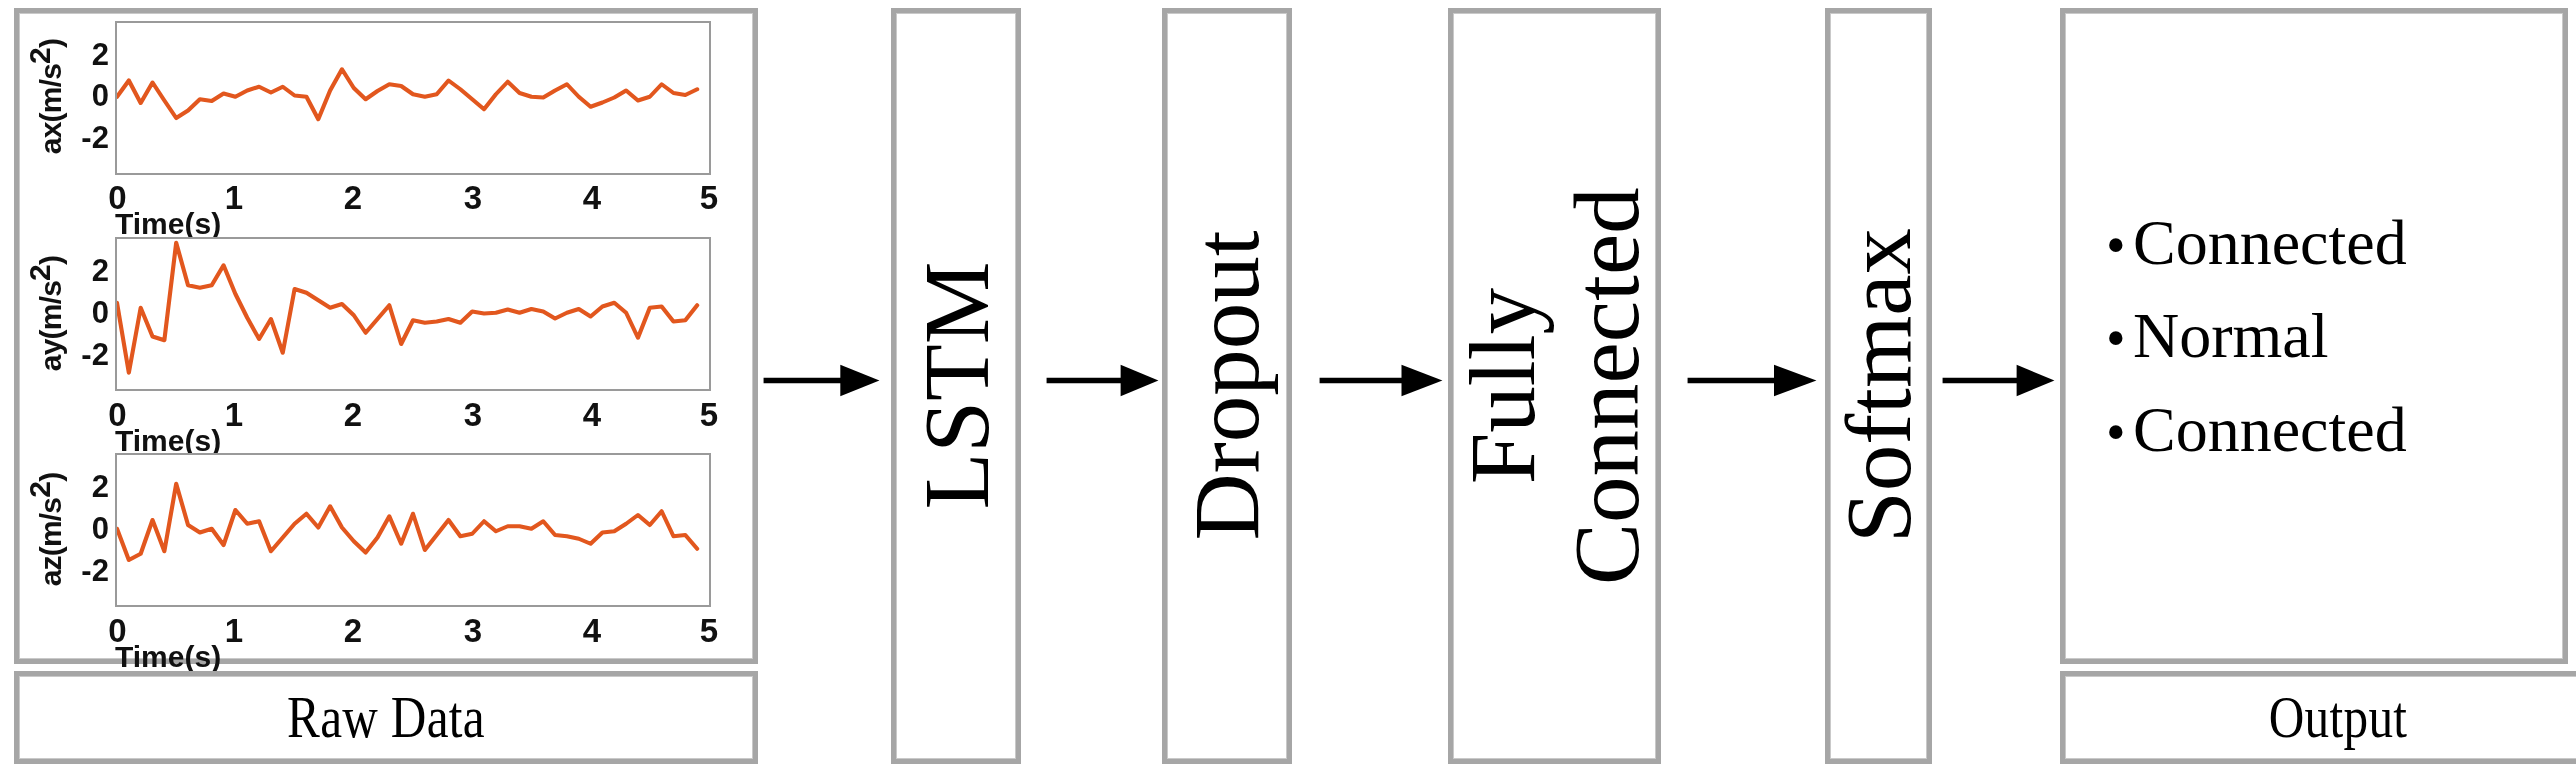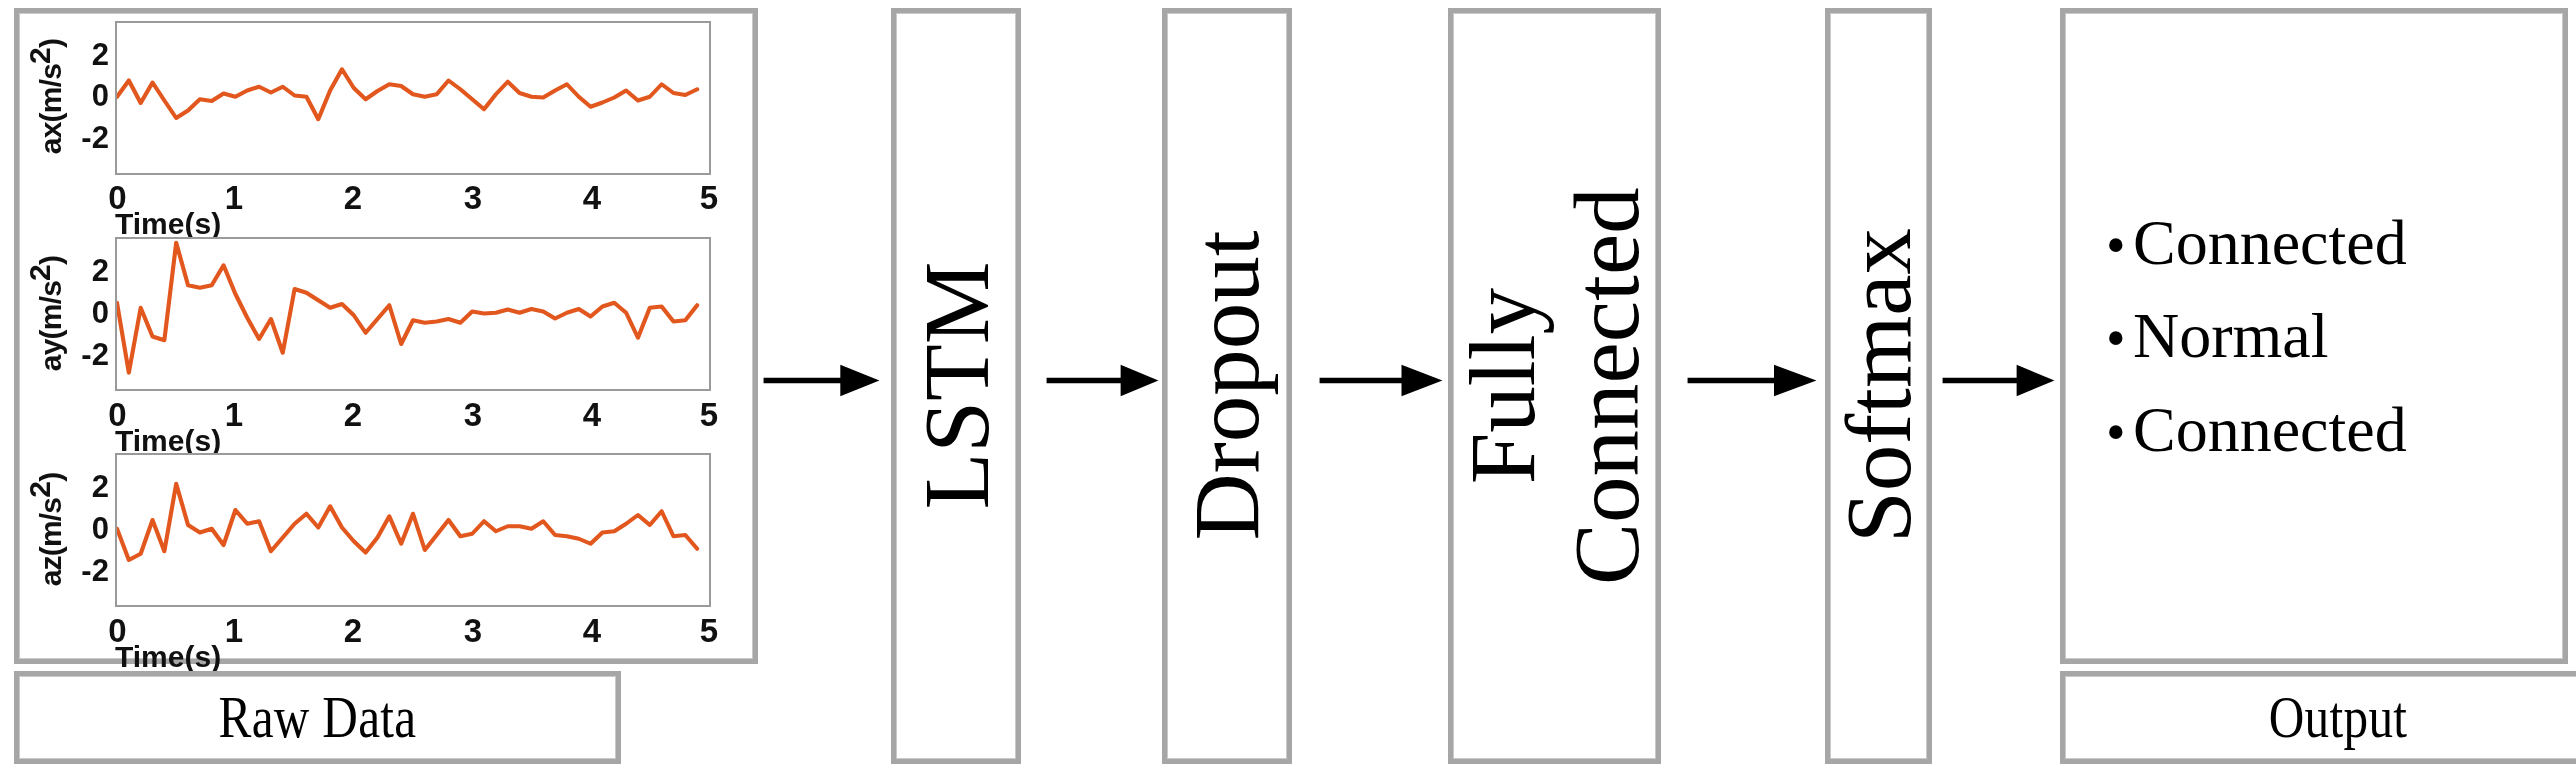--- a/index.html
+++ b/index.html
@@ -20,21 +20,21 @@
   }
   .box-inner-rule {
     position:absolute; left:0; top:0; right:0; bottom:0;
     border:1.6px solid #c9c9c9;
     box-sizing:border-box;
     pointer-events:none;
   }
 
   
   #raw-data-panel { left:14px; top:7.8px; width:744px; height:656px; }
-  #raw-data-label-box { left:14px; top:671px; width:607px; height:93px; }
+  #raw-data-label-box { left:14px; top:671px; width:744px; height:93px; }
 
   .caption-text {
     position:absolute; left:0; top:0; right:0; bottom:0;
     display:flex; align-items:center; justify-content:center;
     font-family:"Liberation Serif", serif;
     font-size:60px; color:#000; letter-spacing:0.4px;
     transform:scaleX(.82); transform-origin:center;
     white-space:nowrap;
   }
 

